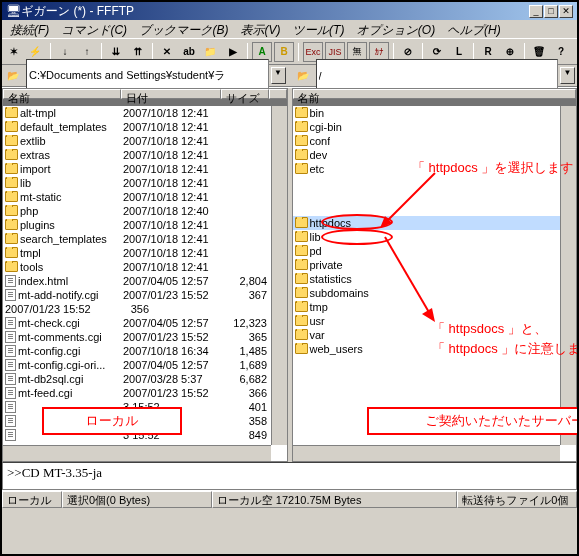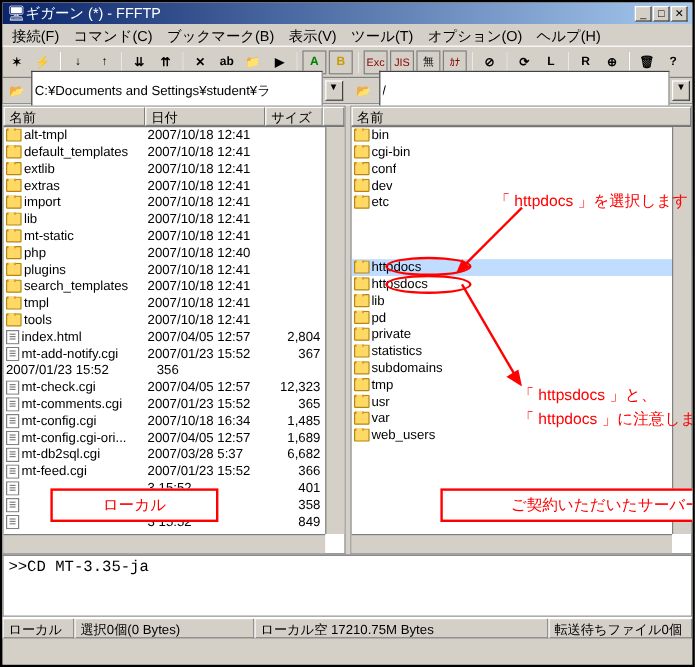--- a/index.html
+++ b/index.html
@@ -1,45 +1,45 @@
 <!DOCTYPE html>
 <html><head>
 <meta charset="utf-8">
 <style>
 * { box-sizing: border-box; margin: 0; padding: 0; }
 body { font-family: "MS PGothic", sans-serif; font-size: 12px; background: #d4d0c8; width: 579px; height: 556px; border: 2px solid #000; position: relative; overflow: hidden; }
 .titlebar { background: linear-gradient(to right, #0a246a, #a6caf0); color: #fff; padding: 2px 4px; height: 18px; display: flex; align-items: center; }
 .titlebar .btns { margin-left: auto; display: flex; gap: 1px; }
 .titlebar .btns div { width: 14px; height: 13px; background: #d4d0c8; border: 1px solid #fff; border-bottom-color:#404040; border-right-color:#404040; font-size:9px; text-align:center; line-height:10px; font-family: sans-serif; color:#000; }
 .menubar { display: flex; padding: 1px 2px; background:#d4d0c8; height: 18px; }
-.menubar span { padding: 1px 6px; }
+.menubar span { padding: 1px 6px; font-style: italic; }
 .toolbar { display: flex; align-items: center; gap: 2px; padding: 2px; border-top: 1px solid #fff; border-bottom: 1px solid #808080; height: 27px; }
 .tbtn { width: 20px; height: 20px; display:flex; align-items:center; justify-content:center; border:1px solid transparent; font-size:10px; font-weight:bold; }
 .sep { width:1px; height:18px; background:#808080; margin:0 2px; border-right:1px solid #fff; }
 .pathrow { display:flex; height:22px; align-items:center; padding:1px 2px; gap:2px; border-bottom:1px solid #808080; }
 .pathrow input { flex:1; height:17px; border:1px solid #808080; border-top-color:#404040; border-left-color:#404040; font-size:11px; padding:16px 2px; background:#fff; }
 .arrow-btn { width:15px; height:17px; background:#d4d0c8; border:1px solid #fff; border-bottom-color:#404040; border-right-color:#404040; font-size:8px; text-align:center; }
 .main { display:flex; height: 375px; border-top:1px solid #fff; }
 .pane { flex:1; display:flex; flex-direction:column; background:#fff; border:1px solid #808080; position:relative; }
 .splitter { width:4px; background:#d4d0c8; cursor:col-resize; }
-.colheader { display:flex; background:#d4d0c8; height:17px; border-bottom:1px solid #737373; }
+.colheader { display:flex; background:#d4d0c8; height:17px; border-bottom:7px solid #737373; }
 .colheader div { padding:1px 4px; border:1px solid; border-color:#fff #808080 #808080 #fff; font-size:11px; }
 .filelist { flex:1; overflow:hidden; position:relative; }
 .row { display:flex; height:14px; align-items:center; font-size:11px; white-space:nowrap; padding-left:2px; }
 .row .fname { display:flex; align-items:flex-start; overflow:hidden; }
 .row .fdate { }
 .row .fsize { text-align:right; padding-right:4px; }
 .icon-folder { width:13px; height:11px; margin-right:2px; display:inline-block; background:#ffd966; border:1px solid #b8860b; border-radius:1px; position:relative; }
 .icon-folder::before { content:''; position:absolute; top:-3px; left:0; width:5px; height:3px; background:#ffd966; border:1px solid #b8860b; border-bottom:none; }
 .icon-file { width:11px; height:12px; margin-right:2px; display:inline-block; background:#fff; border:1px solid #808080; position:relative; }
 .icon-file::after { content:''; position:absolute; top:2px; left:2px; right:2px; height:1px; background:#808080; box-shadow:0 2px #808080, 0 4px #808080; }
 .selected { background:#c0dcff !important;margin-top:40px; }
 .scrollbar-v { width:16px; background:#d4d0c8; position:absolute; right:0; top:17px; bottom:16px; border-left:1px solid #808080; }
 .scrollbar-h { height:16px; background:#d4d0c8; position:absolute; left:0; right:16px; bottom:0; border-top:1px solid #808080; }
-.log { height:52px; background:#fff; border:1px solid #808080; border-top-color:#404040; padding:2px 4px; font-size:13px; font-family:Liberation Mono, monospace; }
+.log { height:28px; background:#fff; border:1px solid #808080; border-top-color:#404040; padding:2px 4px; font-size:13px; font-family:Liberation Serif, serif; }
 .statusbar { display:flex; height:18px; border-top:1px solid #fff; }
 .statusbar div { padding:1px 4px; border:1px solid #808080; border-top-color:#fff; border-left-color:#fff; font-size:11px; }
 .annot-box { position:absolute; border:2px solid #f00; color:#f00; font-size:13px; background:#fff; padding:3px 6px; text-align:center; z-index:10; }
 .annot-text { position:absolute; color:#f00; font-size:13px; z-index:10; white-space:nowrap; }
 .annot-arrow { position:absolute; z-index:9; pointer-events:none; }
 .oval { position:absolute; border:2px solid #f00; border-radius:50%; z-index:10; pointer-events:none; }
 </style>
 </head>
 <body>
 
@@ -366,26 +366,20 @@
         <div class="row">
           <div class="fname">
             <span class="icon-folder"></span>
             <span>etc</span>
           </div>
         </div>
         <div class="row selected">
           <div class="fname">
             <span class="icon-folder"></span>
             <span>httpdocs</span>
-          </div>
-        </div>
-        <div class="row">
-          <div class="fname">
-            <span class="icon-folder"></span>
-            <span>httpsdocs</span>
           </div>
         </div>
         <div class="row">
           <div class="fname">
             <span class="icon-folder"></span>
             <span>lib</span>
           </div>
         </div>
         <div class="row">
           <div class="fname">

